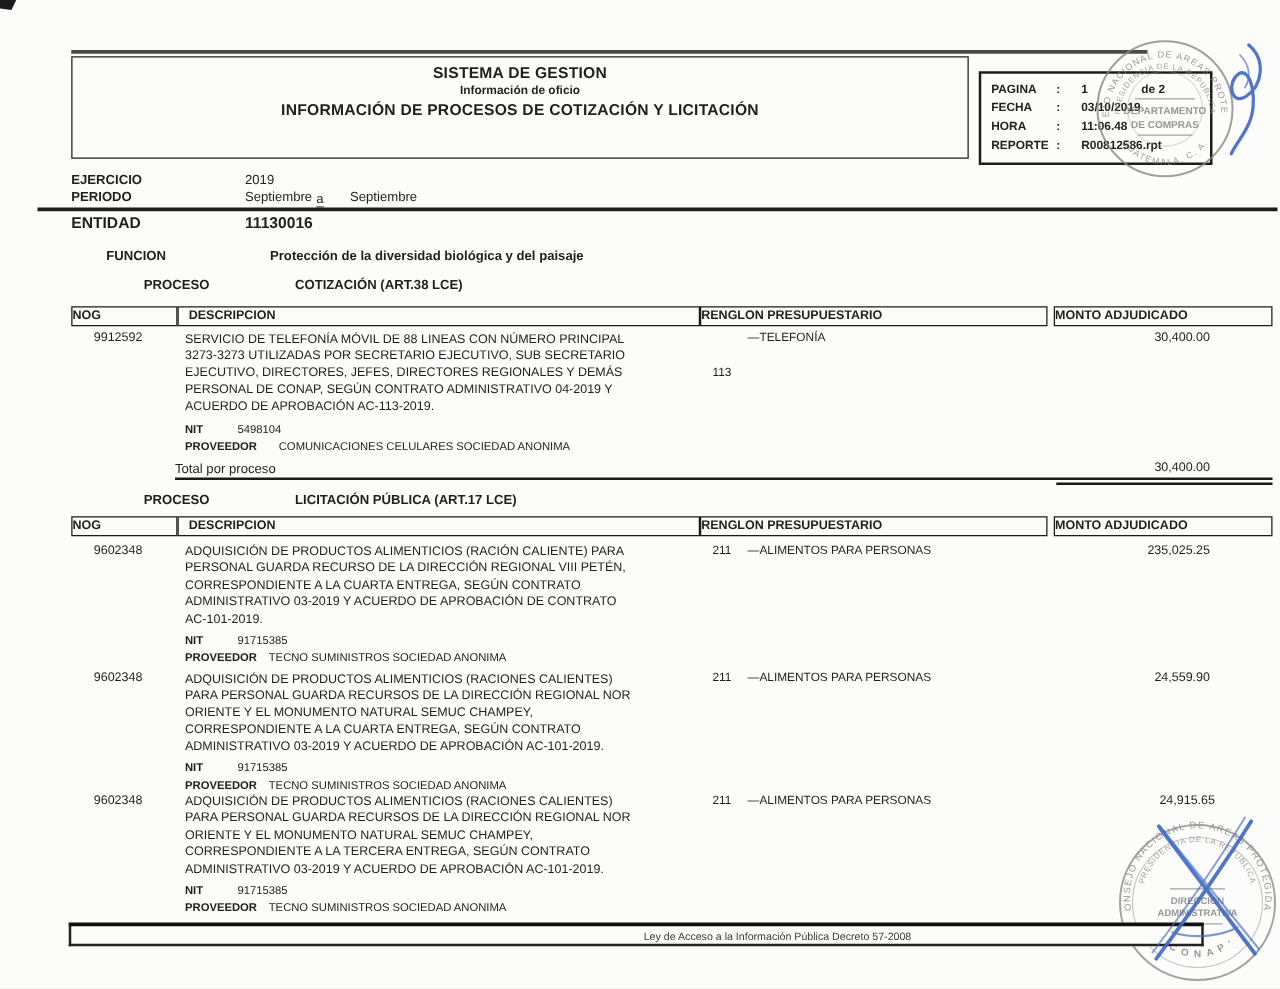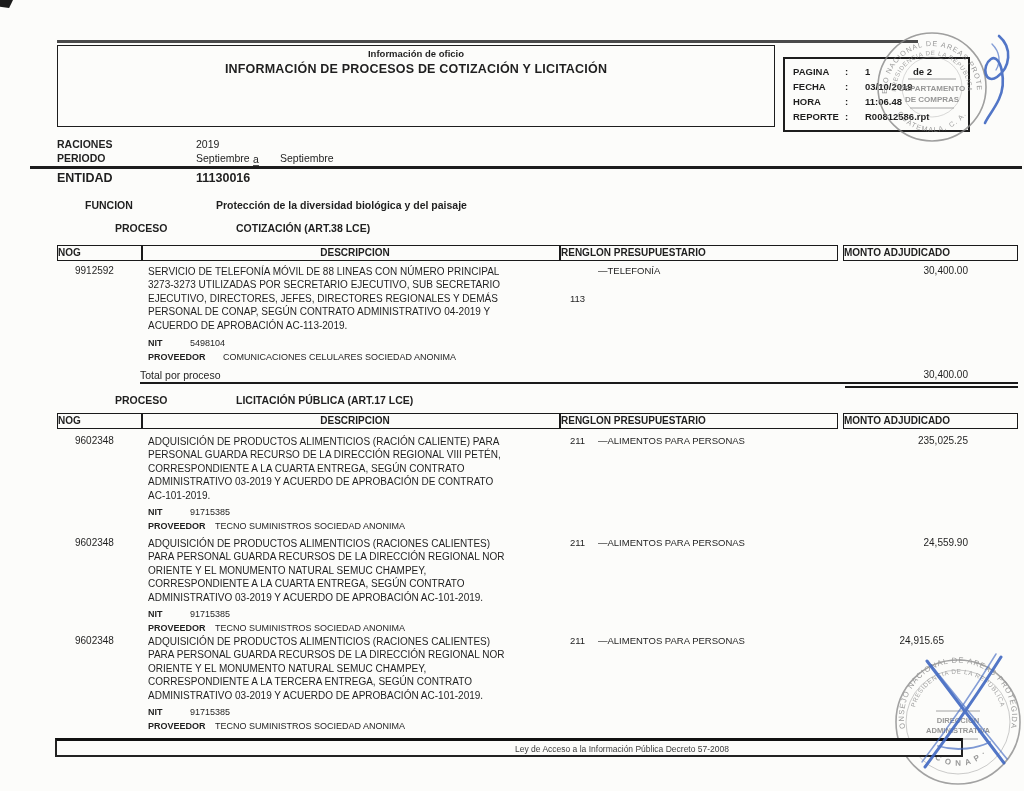--- a/index.html
+++ b/index.html
@@ -19,21 +19,21 @@
   .info-row .colon{position:absolute;left:52px;}
   .info-row .iv{position:absolute;left:72px;white-space:nowrap;}
   .pages{position:absolute;left:120px;white-space:nowrap;}
   .fline{left:30px;top:166px;width:992px;height:2.5px;background:#1d1d1d;}
   .lbl{font-size:10.5px;font-weight:bold;}
   .val{font-size:10.5px;}
   .thead-cell{position:absolute;top:245px;height:16px;border:1.8px solid #1a1a1a;box-sizing:border-box;
               font-size:10px;font-weight:bold;line-height:13px;background:transparent;}
   .thead-cell2{top:413px;}
   .cell-center{text-align:left;}
-  .cell-left{padding-left:8px;text-align:center;}
+  .cell-left{padding-left:8px;}
   .nogv{font-size:10px;}
   .desc{font-size:10px;line-height:13.4px;white-space:pre-line;width:412px;}
   .nitlbl,.provlbl{font-size:9px;font-weight:bold;}
   .nitval,.provval{font-size:9px;}
   .reng-code{font-size:9.5px;}
   .reng-name{font-size:9.5px;}
   .monto{font-size:10px;text-align:right;width:148px;}
   .total-lbl{font-size:10.5px;}
   .rule{background:#1a1a1a;}
   .footer-band{left:55px;top:738px;width:908px;height:19px;border-top:3.5px solid #111;
@@ -48,20 +48,21 @@
 </style>
 </head>
 <body>
 
 <div class="page">
 
   <div class="abs corner-mark"></div>
   <div class="abs topbar"></div>
 
   <div class="abs header-box">
+    <div class="h1 b">SISTEMA DE GESTION</div>
     <div class="h2 b">Información de oficio</div>
     <div class="h4 b">INFORMACIÓN DE PROCESOS DE COTIZACIÓN Y LICITACIÓN</div>
   </div>
 
   <div class="abs info-box">
     <div class="info-row" style="top:7px;">
       <span>PAGINA</span>
       <span class="colon">:</span>
       <span class="iv">1</span>
       <span class="pages">de  2</span>
@@ -99,21 +100,21 @@
     </text>
     <line x1="46" y1="54" x2="94" y2="54" stroke="#8a8a8a" stroke-width="1"></line>
     <text x="70" y="66" text-anchor="middle" font-size="8" font-weight="bold" fill="#7a7a7a">DEPARTAMENTO</text>
     <text x="70" y="77" text-anchor="middle" font-size="8" font-weight="bold" fill="#7a7a7a">DE COMPRAS</text>
     <line x1="48" y1="83" x2="92" y2="83" stroke="#8a8a8a" stroke-width="1"></line>
     <text font-size="7" fill="#828282" letter-spacing="1.2">
       <textPath href="#tArcBot" startOffset="50%" text-anchor="middle">GUATEMALA, C. A.</textPath>
     </text>
   </svg>
 
-  <div class="abs lbl" style="left:57px;top:138px;">RACIONES</div>
+  <div class="abs lbl" style="left:57px;top:138px;">EJERCICIO</div>
   <div class="abs val" style="left:196px;top:138px;">2019</div>
   <div class="abs lbl" style="left:57px;top:152px;">PERIODO</div>
   <div class="abs val" style="left:196px;top:152px;">Septiembre</div>
   <div class="abs val" style="left:253px;top:153px;border-bottom:1px solid #555;">a</div>
   <div class="abs val" style="left:280px;top:152px;">Septiembre</div>
   <div class="abs fline"></div>
 
   <div class="abs b" style="left:57px;top:171px;font-size:12.5px;">ENTIDAD</div>
   <div class="abs b" style="left:196px;top:171px;font-size:12.5px;">11130016</div>
 
@@ -195,21 +196,21 @@
 PARA PERSONAL GUARDA RECURSOS DE LA DIRECCIÓN REGIONAL NOR
 ORIENTE Y EL MONUMENTO NATURAL SEMUC CHAMPEY,
 CORRESPONDIENTE A LA TERCERA ENTREGA, SEGÚN CONTRATO
 ADMINISTRATIVO 03-2019 Y ACUERDO DE APROBACIÓN AC-101-2019.</div>
     <div class="abs nitlbl" style="left:148px;top:707px;">NIT</div>
     <div class="abs nitval" style="left:190px;top:707px;">91715385</div>
     <div class="abs provlbl" style="left:148px;top:721px;">PROVEEDOR</div>
     <div class="abs provval" style="left:215px;top:721px;">TECNO SUMINISTROS  SOCIEDAD ANONIMA</div>
     <div class="abs reng-code" style="left:570px;top:635px;">211</div>
     <div class="abs reng-name" style="left:598px;top:635px;">—ALIMENTOS PARA PERSONAS</div>
-    <div class="abs monto" style="left:796px;top:635px;">24,915.65</div>
+    <div class="abs monto" style="left:824px;top:635px;">24,915.65</div>
   </div>
 
   <svg class="abs stamp" style="left:892px;top:655px;" width="136" height="136" viewBox="0 0 136 136">
     <defs>
       <path id="bArcTop" d="M 13,72 A 54,54 0 1 1 119,72"></path>
       <path id="bArcIn" d="M 23,72 A 44,44 0 1 1 109,72"></path>
       <path id="bArcBot" d="M 29,86 A 40,40 0 0 0 103,86"></path>
     </defs>
     <circle cx="66" cy="67" r="62" fill="none" stroke="#8a8a8a" stroke-width="1.6"></circle>
     <circle cx="66" cy="67" r="52" fill="none" stroke="#969696" stroke-width="0.9" opacity=".7"></circle>

